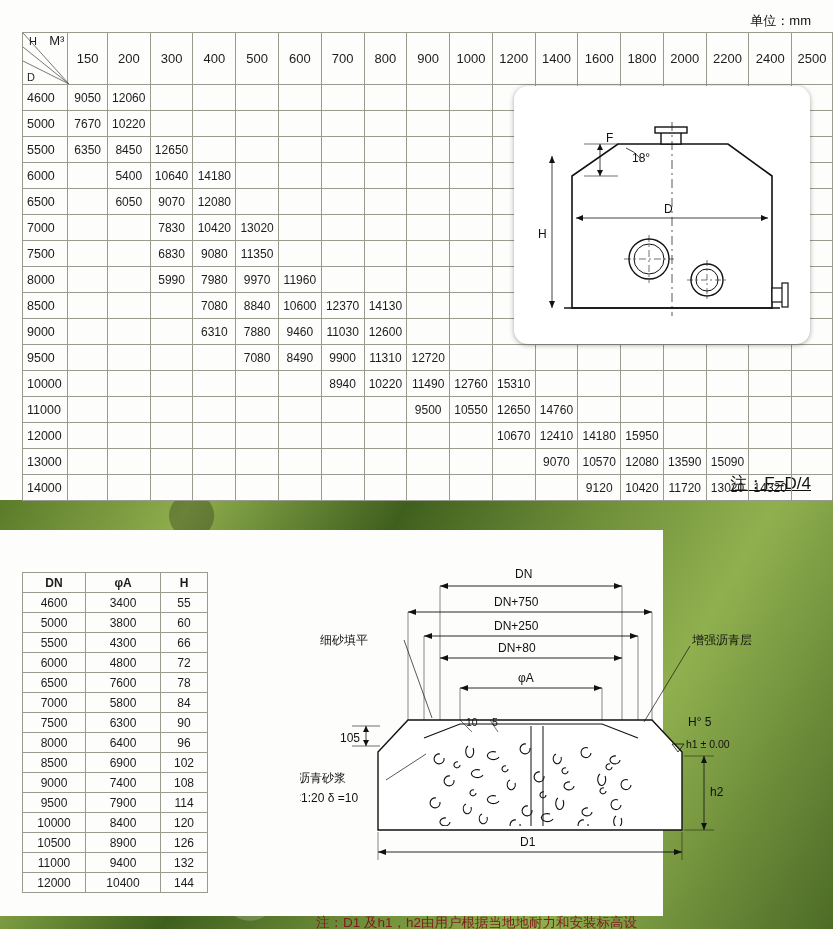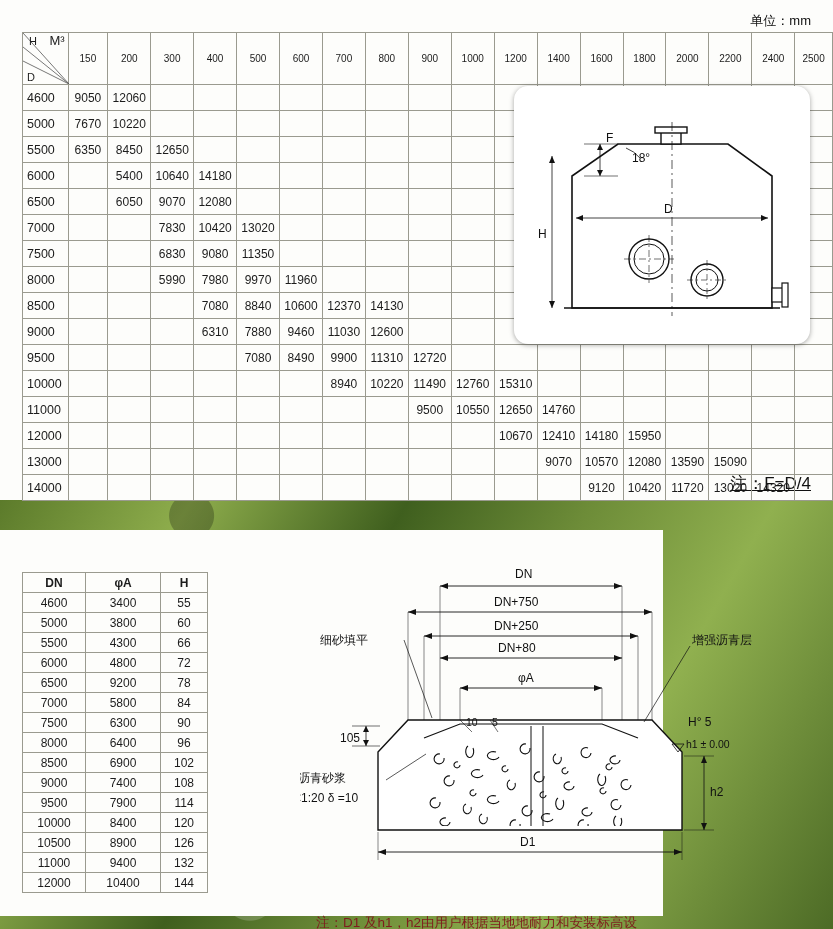--- a/index.html
+++ b/index.html
@@ -41,21 +41,21 @@
   }
   
   #capacity-table{
     position:absolute;left:22px;top:32px;
   }
   #capacity-table td{width:50px;}
   #capacity-table td.rowhead{width:46px;text-align:left;padding-left:4px;font-size:12.5px;}
   #capacity-table td.corner{
     width:46px;height:51px;position:relative;padding:0;
   }
-  #capacity-table td.colhead{font-size:10px;height:51px;}
+  #capacity-table td.colhead{font-size:13px;height:51px;}
   .corner-inner{position:relative;width:100%;height:100%;}
   .corner-inner svg{position:absolute;left:0;top:0;}
   .corner-h{position:absolute;left:6px;top:2px;font-size:11px;}
   .corner-m{position:absolute;right:3px;top:0px;font-size:13px;}
   .corner-d{position:absolute;left:4px;bottom:1px;font-size:11px;}
   
   #unit-label{position:absolute;right:22px;top:12px;font-size:13px;color:#111;}
   #note-f{position:absolute;right:22px;top:472px;font-size:17px;color:#111;text-decoration:underline;}
   
   #tank-card{
@@ -533,21 +533,21 @@
           <td class="c2">4300</td>
           <td class="c3">66</td>
         </tr>
         <tr>
           <td class="c1">6000</td>
           <td class="c2">4800</td>
           <td class="c3">72</td>
         </tr>
         <tr>
           <td class="c1">6500</td>
-          <td class="c2">9200</td>
+          <td class="c2">7600</td>
           <td class="c3">78</td>
         </tr>
         <tr>
           <td class="c1">7000</td>
           <td class="c2">5800</td>
           <td class="c3">84</td>
         </tr>
         <tr>
           <td class="c1">7500</td>
           <td class="c2">6300</td>

